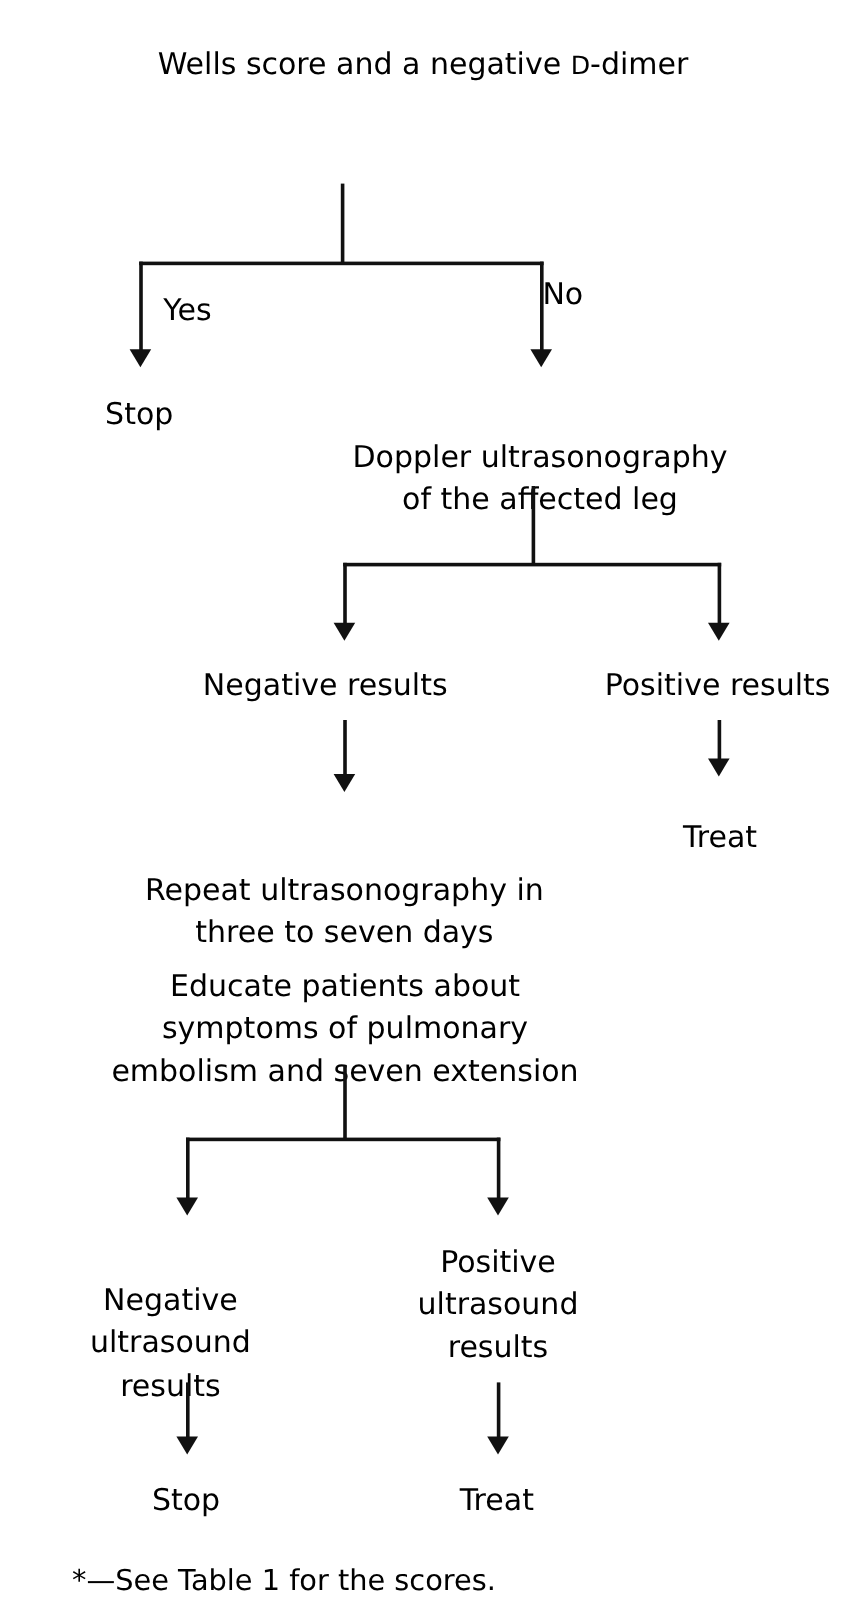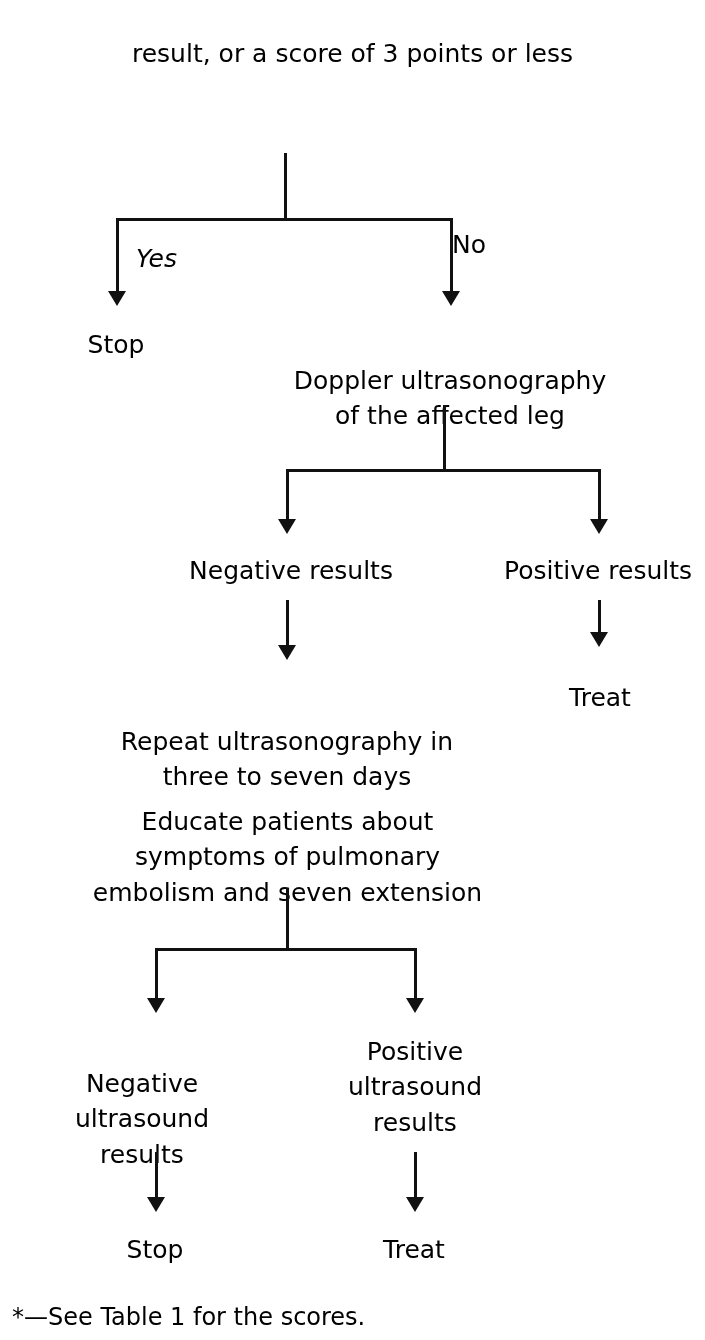--- a/index.html
+++ b/index.html
@@ -50,58 +50,59 @@
     border-left: 9px solid transparent;
     border-right: 9px solid transparent;
     border-top: 15px solid #111;
   }
 
   .footnote {
     position: absolute;
     font-size: 24px;
     line-height: 1.3;
     color: #000;
+    margin-left: 48px;
   }
 
   .smallcap {
     font-size: 21px;
   }
 </style>
 </head>
 <body>
 
 <div class="node" style="left:30px; top:0px; width:645px;">
-  <div>result, or a score of 3 points or less</div>
+  <div><span>Wells score and a negative </span><span class="smallcap">D</span><span>-dimer</span></div>
 </div>
 
 <div class="vline" style="left:284px; top:153px; height:67px;"></div>
 <div class="hline" style="left:116px; top:218px; width:337px;"></div>
 <div class="vline" style="left:116px; top:218px; height:75px;"></div>
 <div class="vline" style="left:450px; top:218px; height:75px;"></div>
 <div class="arrow" style="left:108px; top:291px;"></div>
 <div class="arrow" style="left:442px; top:291px;"></div>
 
-<div class="label" style="left:136px; top:243px;font-style:italic;">Yes</div>
+<div class="label" style="left:136px; top:243px;">Yes</div>
 <div class="label" style="left:452px; top:229px;">No</div>
 
 <div class="node" style="left:36px; top:327px; width:160px;">Stop</div>
 
 <div class="node" style="left:240px; top:327px; width:420px;">
   <div>Doppler ultrasonography
 of the affected leg</div>
 </div>
 
 <div class="vline" style="left:443px; top:405px; height:66px;"></div>
 <div class="hline" style="left:286px; top:469px; width:315px;"></div>
 <div class="vline" style="left:286px; top:469px; height:52px;"></div>
 <div class="vline" style="left:598px; top:469px; height:52px;"></div>
 <div class="arrow" style="left:278px; top:519px;"></div>
 <div class="arrow" style="left:590px; top:519px;"></div>
 
-<div class="node" style="left:154px; top:553px; width:274px;">Negative results</div>
+<div class="node" style="left:134px; top:553px; width:274px;">Negative results</div>
 <div class="node" style="left:480px; top:553px; width:236px;">Positive results</div>
 
 <div class="vline" style="left:286px; top:600px; height:48px;"></div>
 <div class="arrow" style="left:278px; top:645px;"></div>
 <div class="vline" style="left:598px; top:600px; height:35px;"></div>
 <div class="arrow" style="left:590px; top:632px;"></div>
 
 <div class="node" style="left:75px; top:688px; width:424px;">
   <div>Repeat ultrasonography in
 three to seven days</div>

